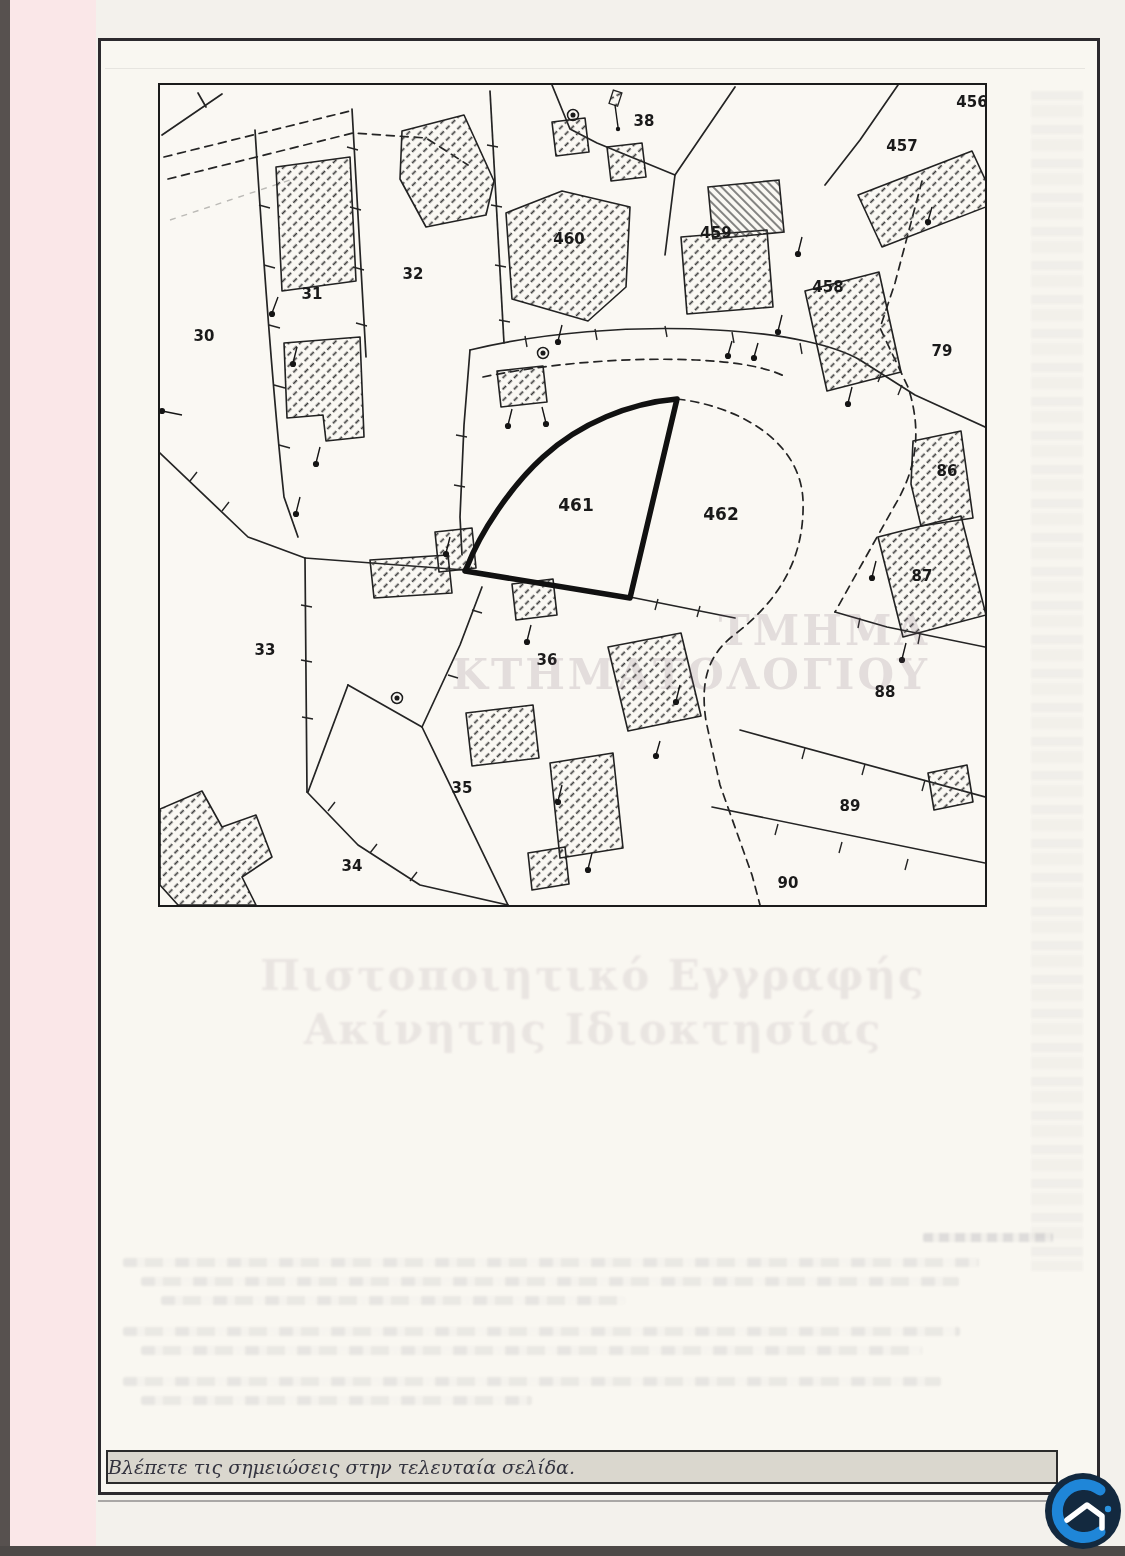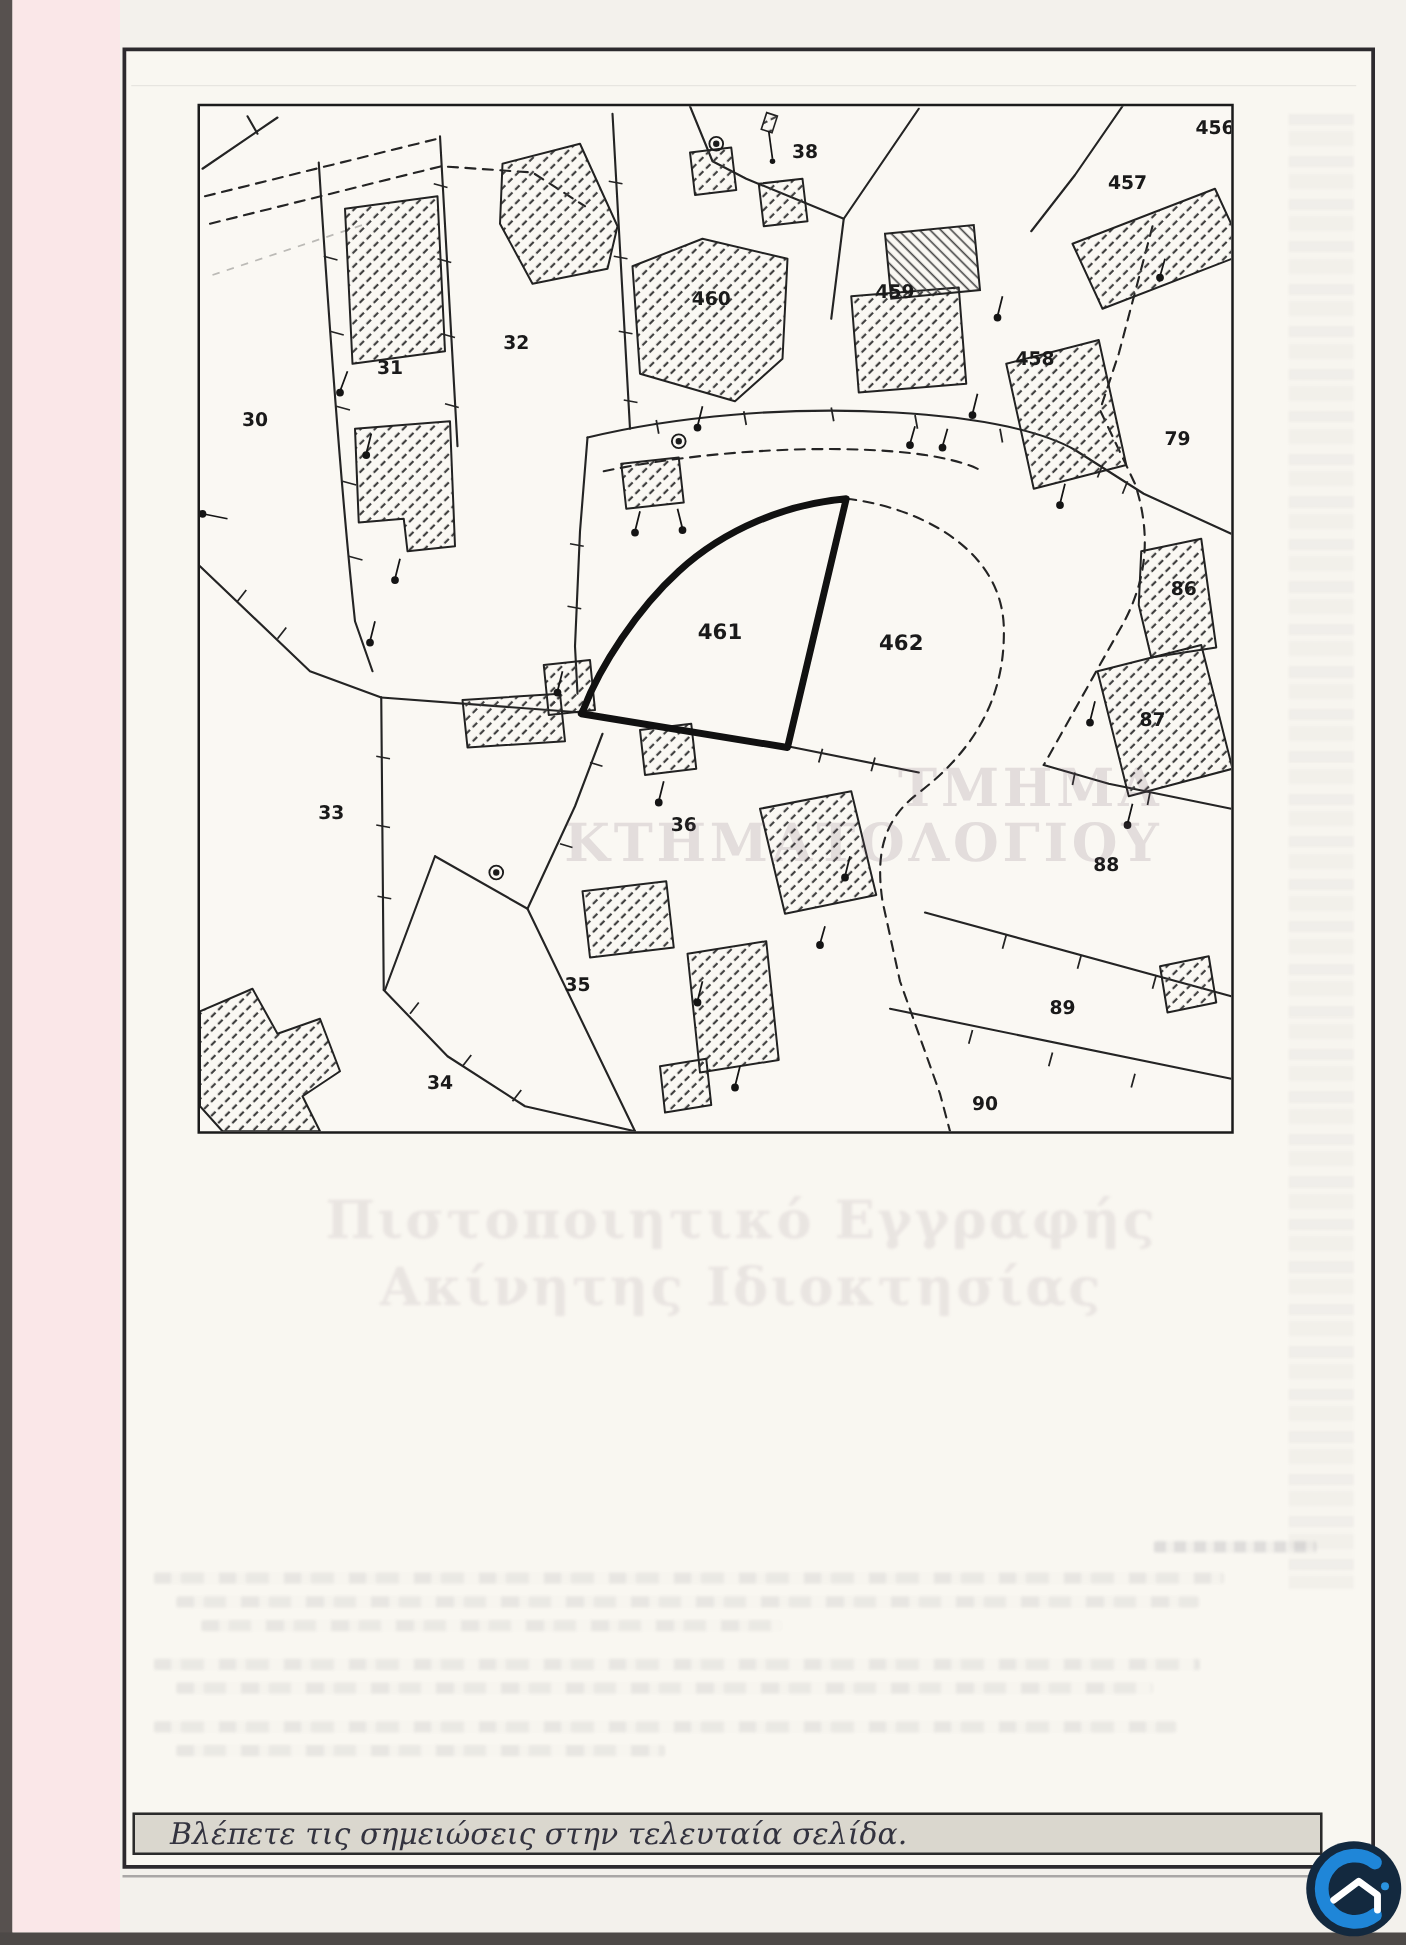--- a/index.html
+++ b/index.html
@@ -59,23 +59,23 @@
   }
   .ns-head{width:130px;margin-left:800px;margin-bottom:16px;background:repeating-linear-gradient(90deg,rgba(90,90,110,.22) 0 10px,rgba(90,90,110,.06) 10px 16px);}
   .ns-1{width:92%;} .ns-2{width:88%;margin-left:18px;} .ns-3{width:50%;margin-left:38px;margin-bottom:22px;}
   .ns-4{width:90%;} .ns-5{width:84%;margin-left:18px;margin-bottom:22px;}
   .ns-6{width:88%;} .ns-7{width:42%;margin-left:18px;}
   .footer-bar{
     position:absolute;left:5px;top:1409px;width:952px;height:34px;
     background:#dad7ce;border:2px solid #2b2b2b;
     box-sizing:border-box;
     display:flex;align-items:center;
-    padding-left:28px;
+    padding-left:0;
     font-family:"DejaVu Serif","Liberation Serif",serif;
-    font-style:italic;font-size:24px;color:#33333f;
+    font-style:italic;font-size:19px;color:#33333f;
   }
   .logo{position:absolute;left:1044px;top:1472px;width:78px;height:78px;z-index:5;}
   .parcel-label{
     font-family:"DejaVu Sans","Liberation Sans",sans-serif;
     font-weight:700;fill:#1a1a1a;
   }
 </style>
 </head>
 <body>
 

